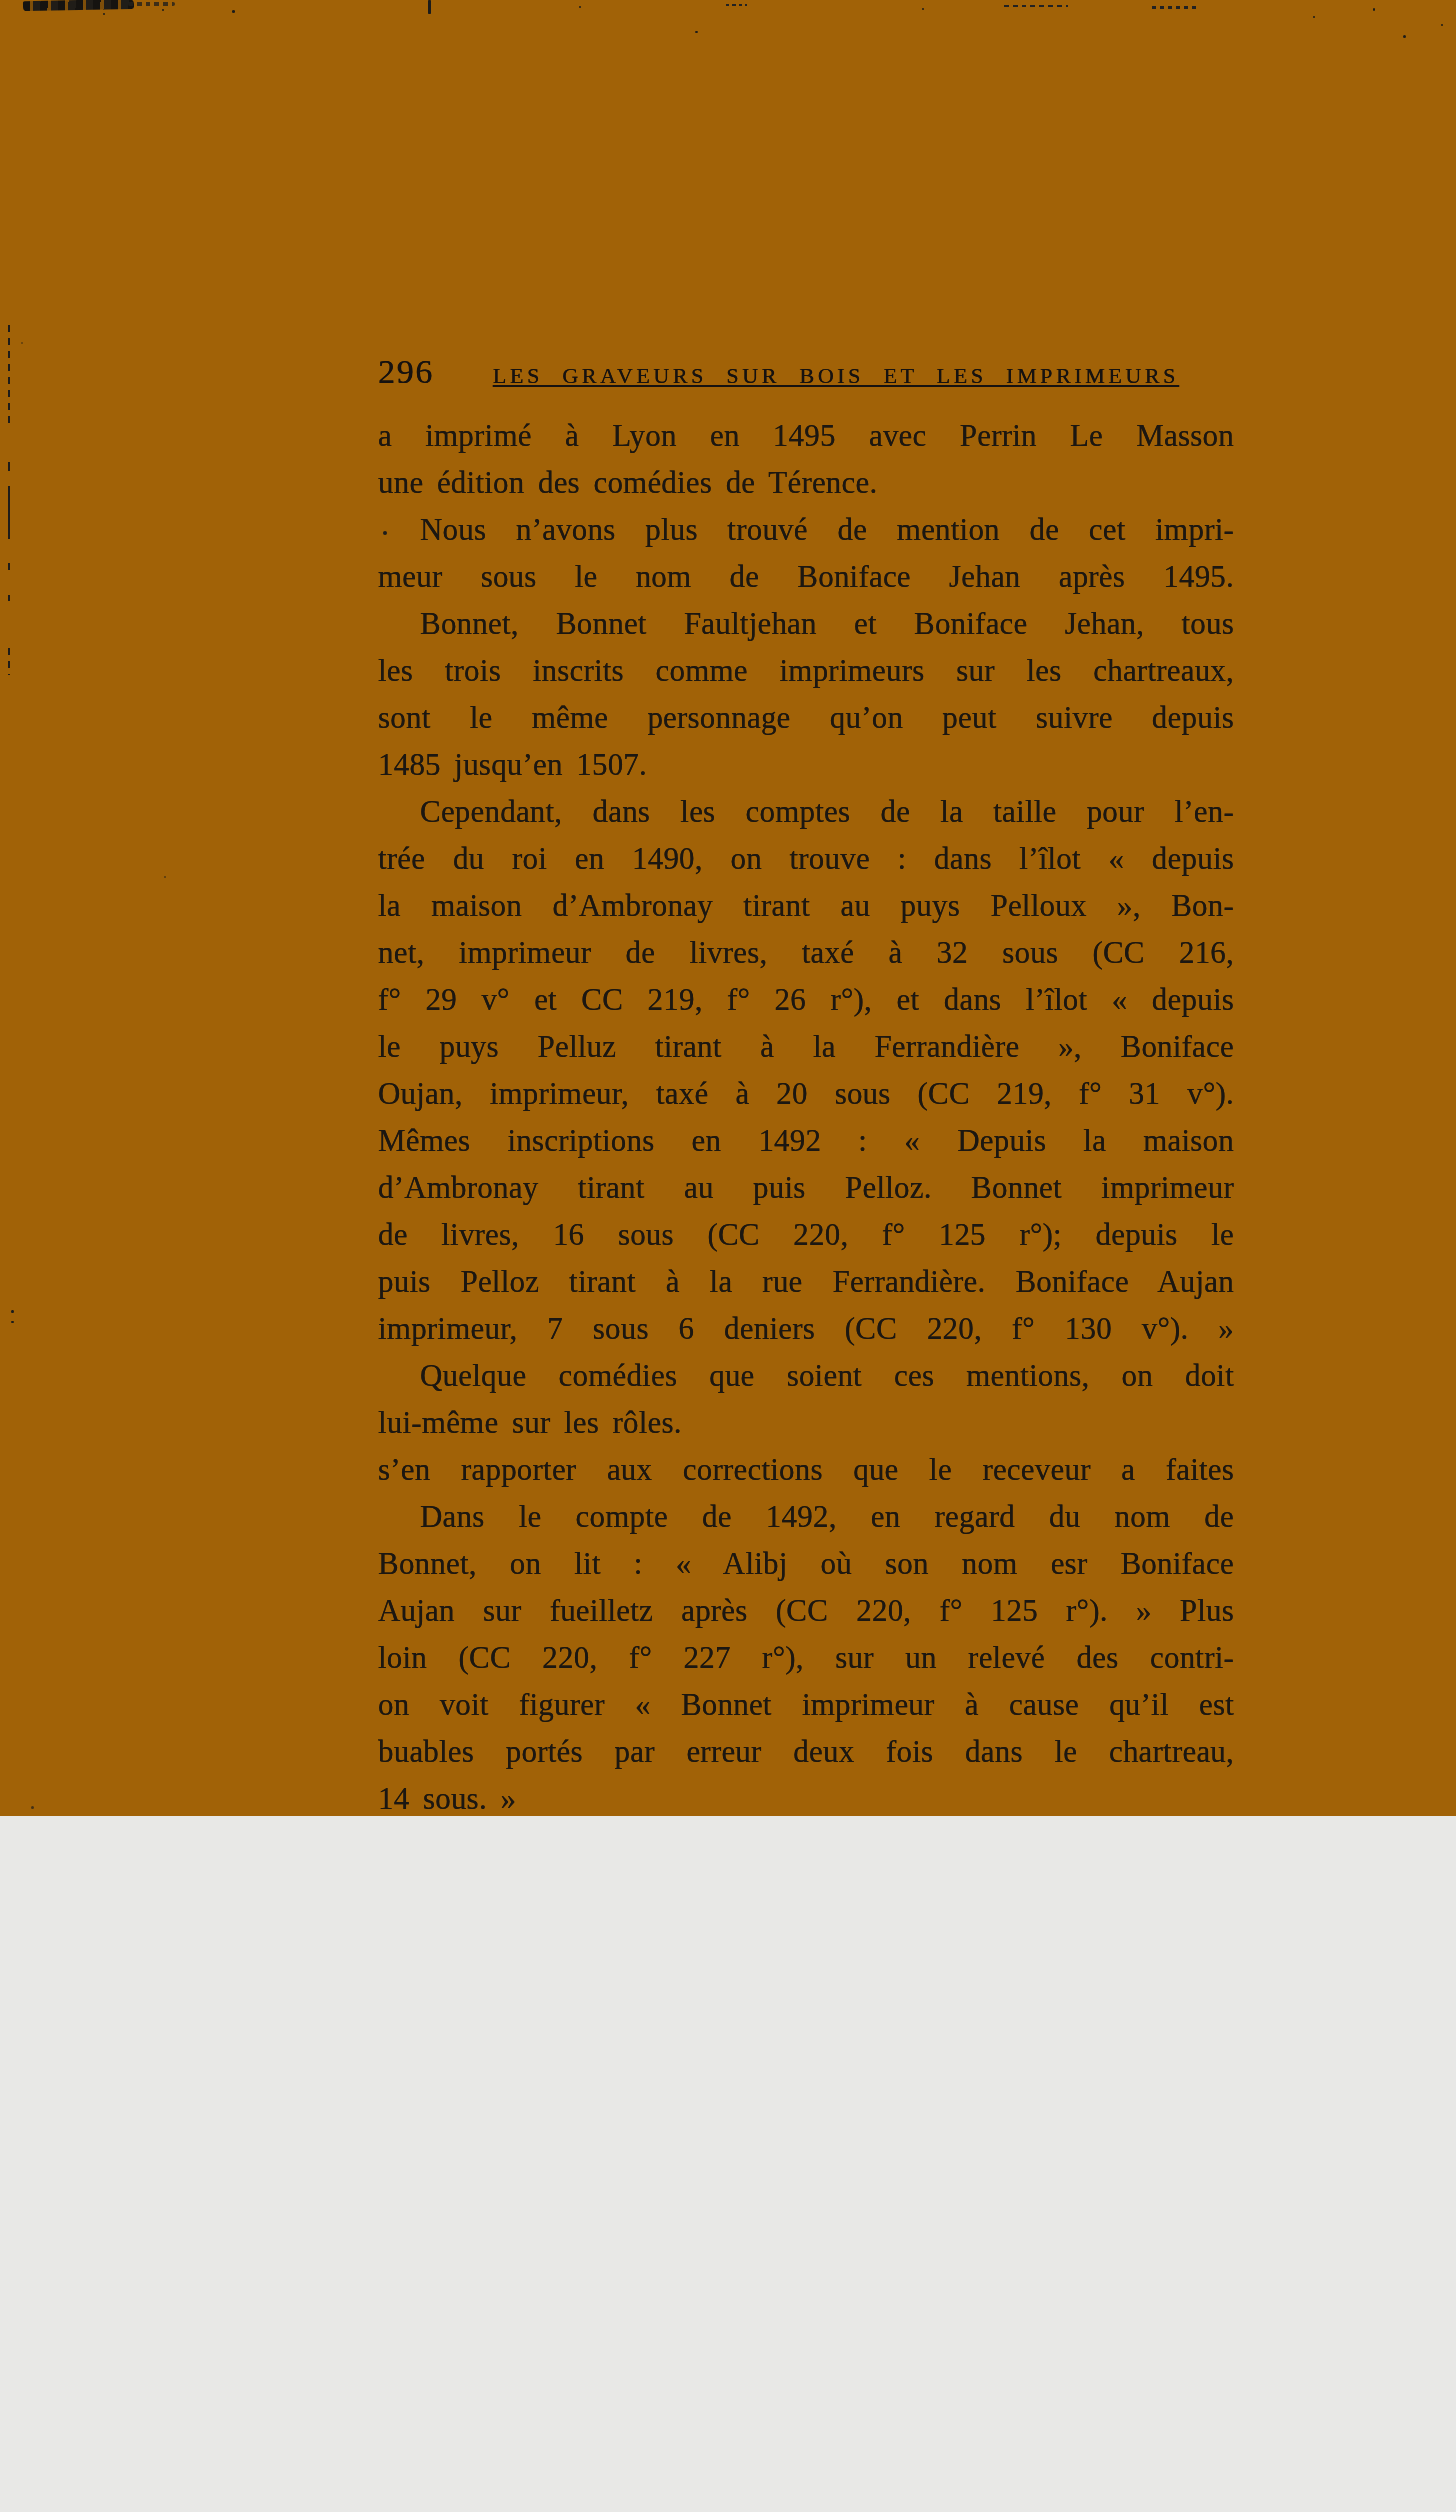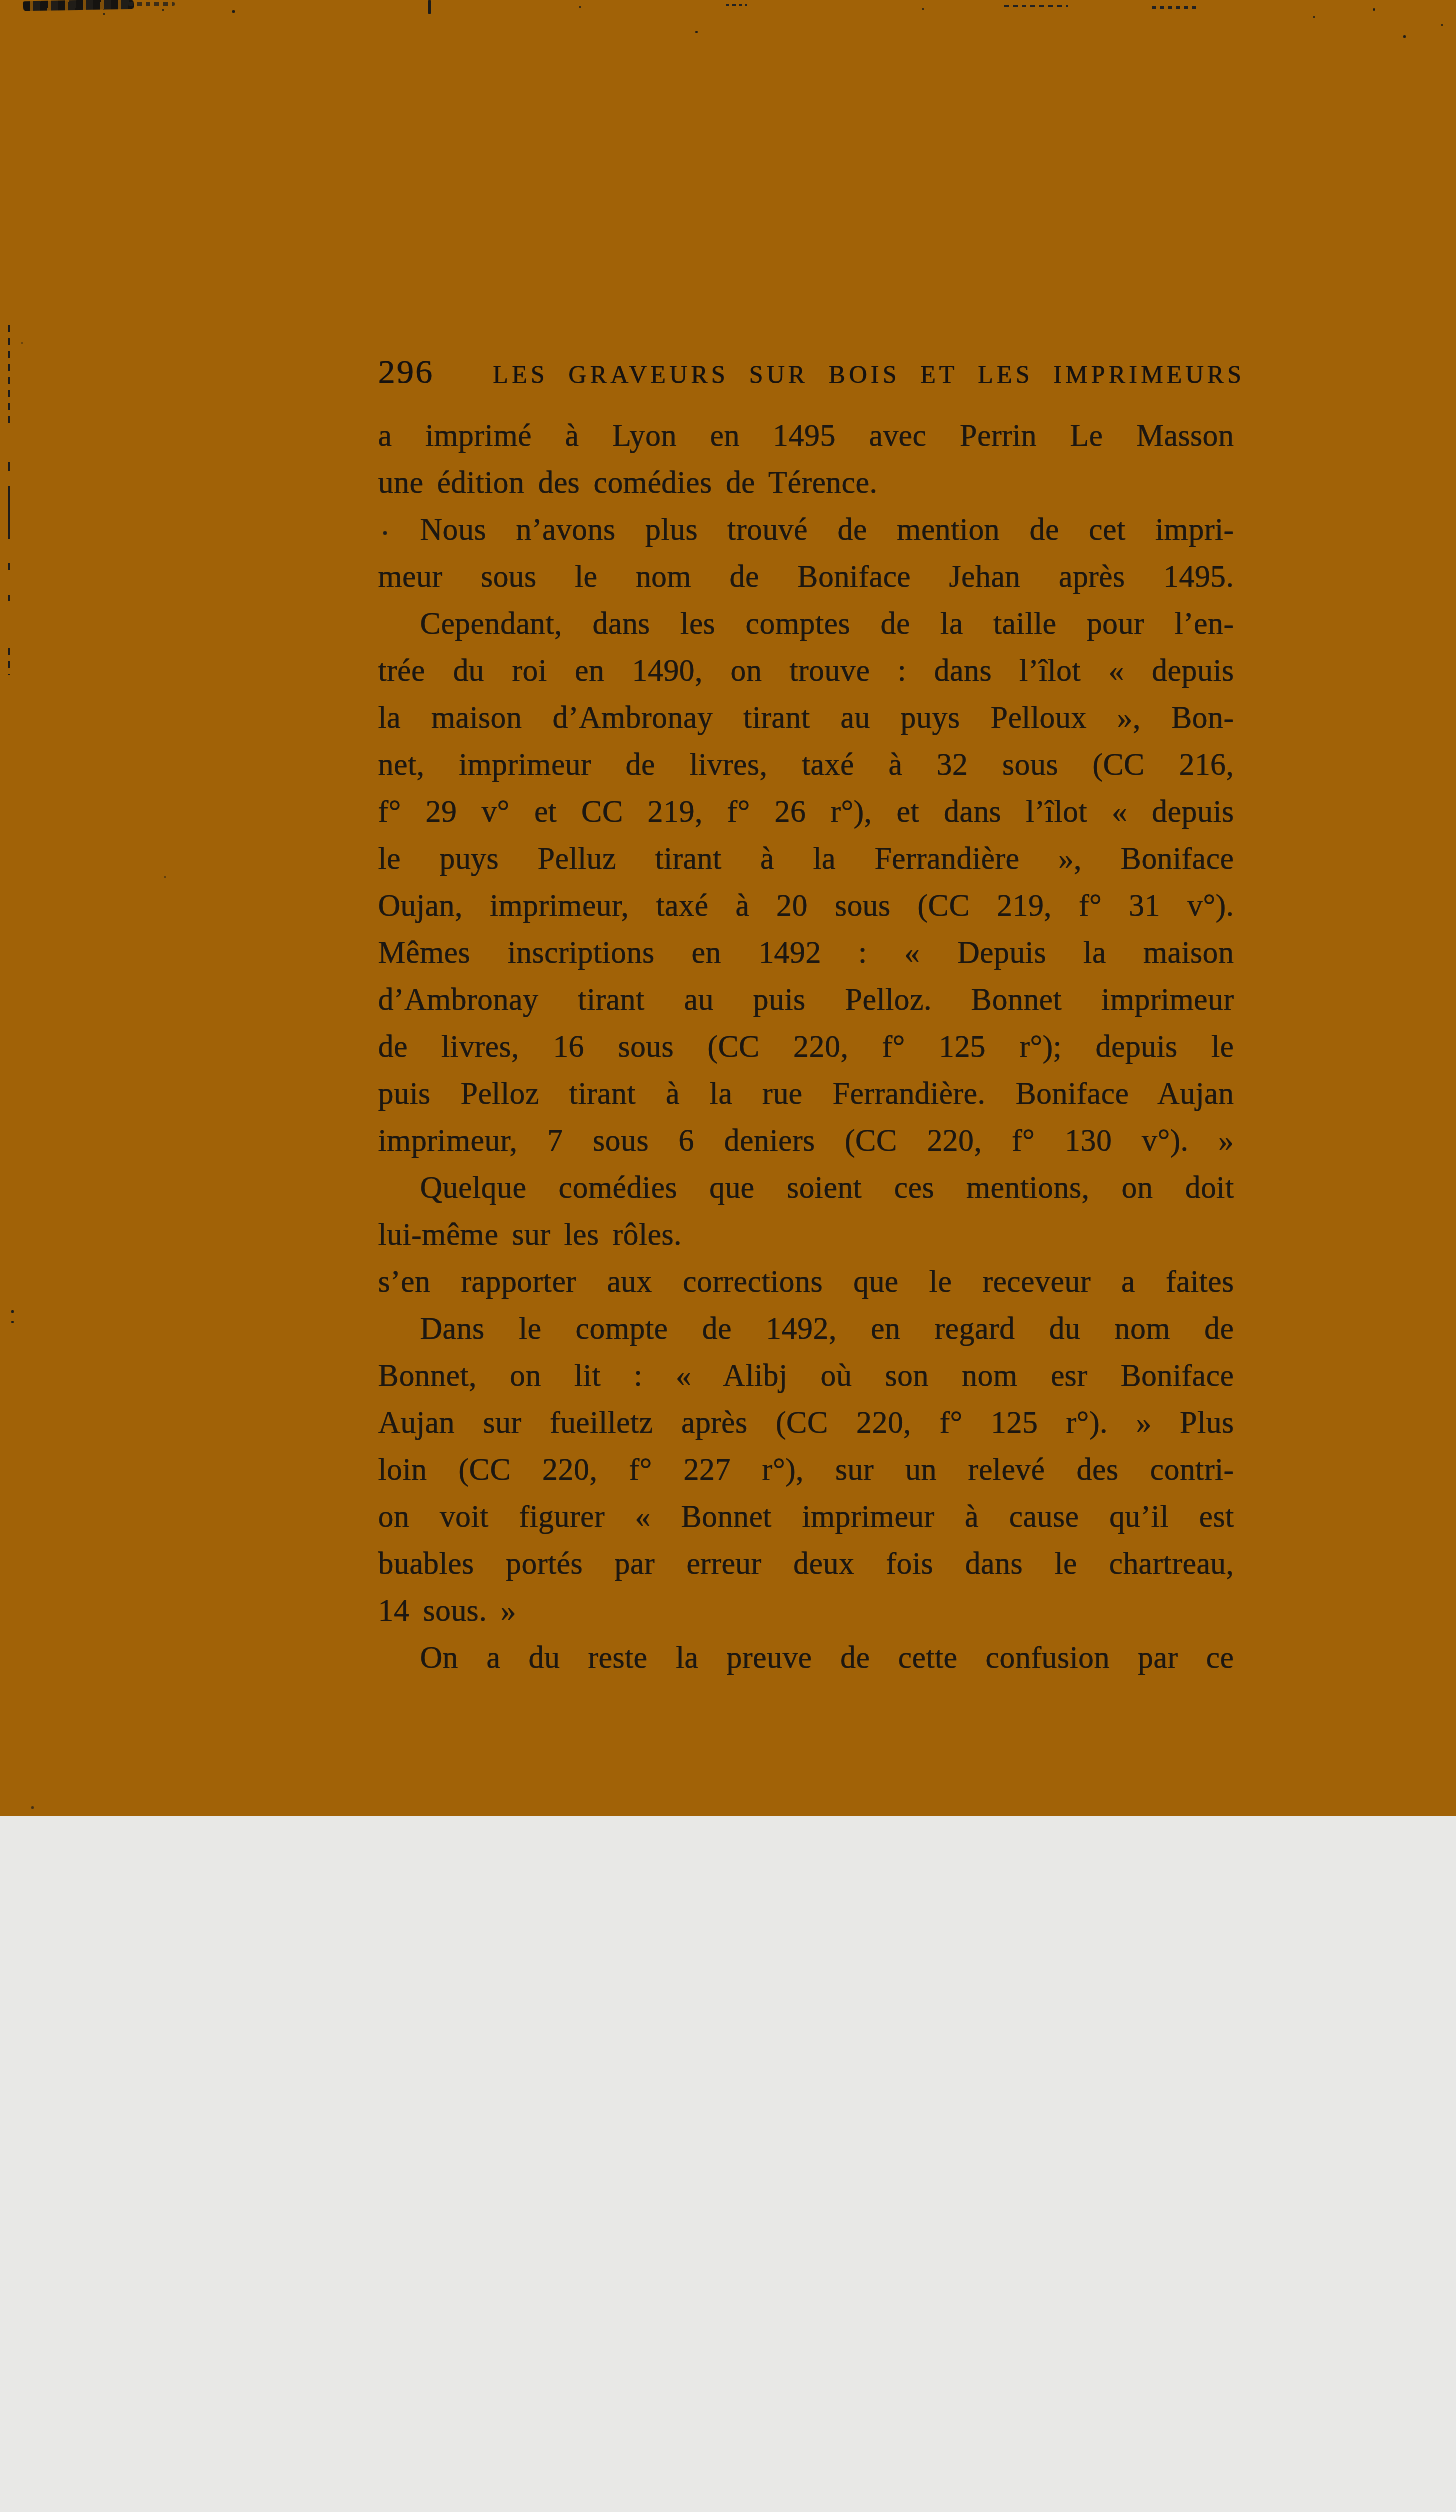--- a/index.html
+++ b/index.html
@@ -16,22 +16,22 @@
     position:absolute;left:378px;top:353px;width:856px;
   }
   .header{
     display:flex;align-items:baseline;height:35px;
     text-shadow:0.3px 0 0 currentColor;
   }
   .page-number{
     font-size:34px;letter-spacing:1.6px;color:#161210;
   }
   .running-title{
-    margin-left:59px;font-size:25px;letter-spacing:3.6px;word-spacing:10.4px;
-    color:#161210;white-space:nowrap;
+    margin-left:59px;font-size:22px;letter-spacing:3.6px;word-spacing:10.4px;
+    color:#161210;white-space:nowrap;text-decoration:underline;
   }
   .body{margin-top:24px;}
   .para{margin:0;}
   .line{
     height:47px;line-height:47px;font-size:31px;
     text-align:justify;text-align-last:left;
     word-spacing:5.6px;letter-spacing:0.2px;
     text-shadow:0 0 0.5px rgba(25,18,12,.85);
     white-space:nowrap; 
   }
@@ -116,20 +116,26 @@
     <div class="body" id="body">
         <div class="para">
           <div class="line jfull">a imprimé à Lyon en 1495 avec Perrin Le Masson</div>
           <div class="line">une édition des comédies de Térence.</div>
         </div>
         <div class="para">
           <div class="line indent jfull">Nous n’avons plus trouvé de mention de cet impri-</div>
           <div class="line jfull">meur sous le nom de Boniface Jehan après 1495.</div>
         </div>
         <div class="para">
+          <div class="line indent jfull">Bonnet, Bonnet Faultjehan et Boniface Jehan, tous</div>
+          <div class="line jfull">les trois inscrits comme imprimeurs sur les chartreaux,</div>
+          <div class="line jfull">sont le même personnage qu’on peut suivre depuis</div>
+          <div class="line">1485 jusqu’en 1507.</div>
+        </div>
+        <div class="para">
           <div class="line indent jfull">Cependant, dans les comptes de la taille pour l’en-</div>
           <div class="line jfull">trée du roi en 1490, on trouve : dans l’îlot « depuis</div>
           <div class="line jfull">la maison d’Ambronay tirant au puys Pelloux », Bon-</div>
           <div class="line jfull">net, imprimeur de livres, taxé à 32 sous (CC 216,</div>
           <div class="line jfull">f° 29 v° et CC 219, f° 26 r°), et dans l’îlot « depuis</div>
           <div class="line jfull">le puys Pelluz tirant à la Ferrandière », Boniface</div>
           <div class="line jfull">Oujan, imprimeur, taxé à 20 sous (CC 219, f° 31 v°).</div>
           <div class="line jfull">Mêmes inscriptions en 1492 : « Depuis la maison</div>
           <div class="line jfull">d’Ambronay tirant au puis Pelloz. Bonnet imprimeur</div>
           <div class="line jfull">de livres, 16 sous (CC 220, f° 125 r°); depuis le</div>

